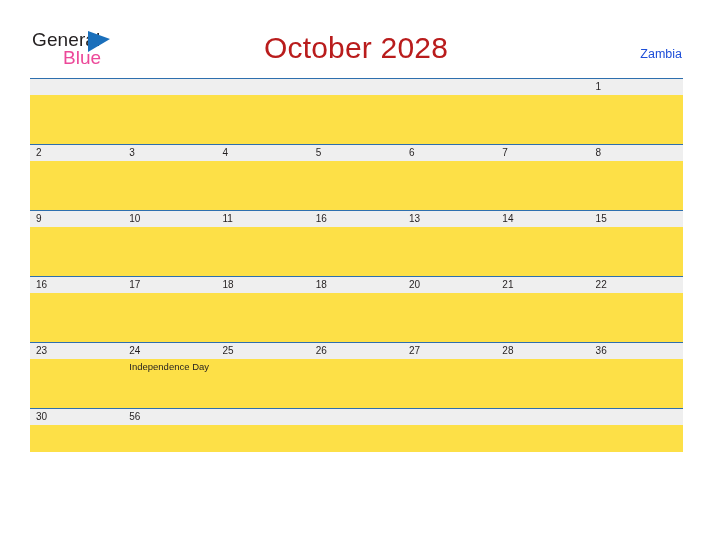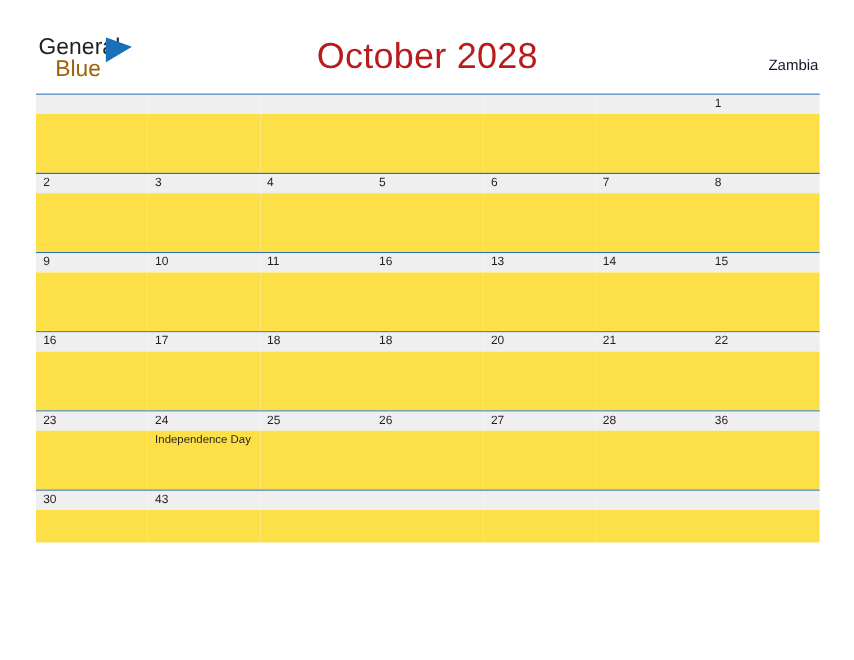--- a/index.html
+++ b/index.html
@@ -36,24 +36,24 @@
     position: absolute;
     left: 0;
     top: 0;
     font-size: 19px;
     letter-spacing: .1px;
     color: #231f20;
     font-family: "Liberation Sans", sans-serif;
   }
   .logo-blue {
     position: absolute;
-    left: 14px;
+    left: 31px;
     top: 18px;
     font-size: 19px;
-    color: #a16207;
+    color: #ec4899;
     font-family: "Liberation Sans", sans-serif;
   }
   .logo-flag {
     position: absolute;
     left: 56px;
     top: 2px;
     width: 24px;
     height: 22px;
   }
 
@@ -68,21 +68,21 @@
     letter-spacing: .2px;
     color: #b91c1c;
     font-family: "Liberation Sans", sans-serif;
   }
 
   .country {
     position: absolute;
     right: 30px;
     top: 47px;
     font-size: 12.5px;
-    color: #0f172a;
+    color: #1d4ed8;
     text-align: right;
   }
 
   
   .calendar {
     position: absolute;
     left: 30px;
     top: 78px;
     width: 653px;
   }
@@ -329,21 +329,21 @@
           </div>
         </div>
       </div>
       <div class="week short">
         <div class="week-cells">
           <div class="cell">
             <div class="daynum-band">30</div>
             <div class="cell-body"></div>
           </div>
           <div class="cell">
-            <div class="daynum-band">43</div>
+            <div class="daynum-band">56</div>
             <div class="cell-body"></div>
           </div>
           <div class="cell empty">
             <div class="daynum-band"></div>
             <div class="cell-body"></div>
           </div>
           <div class="cell empty">
             <div class="daynum-band"></div>
             <div class="cell-body"></div>
           </div>

